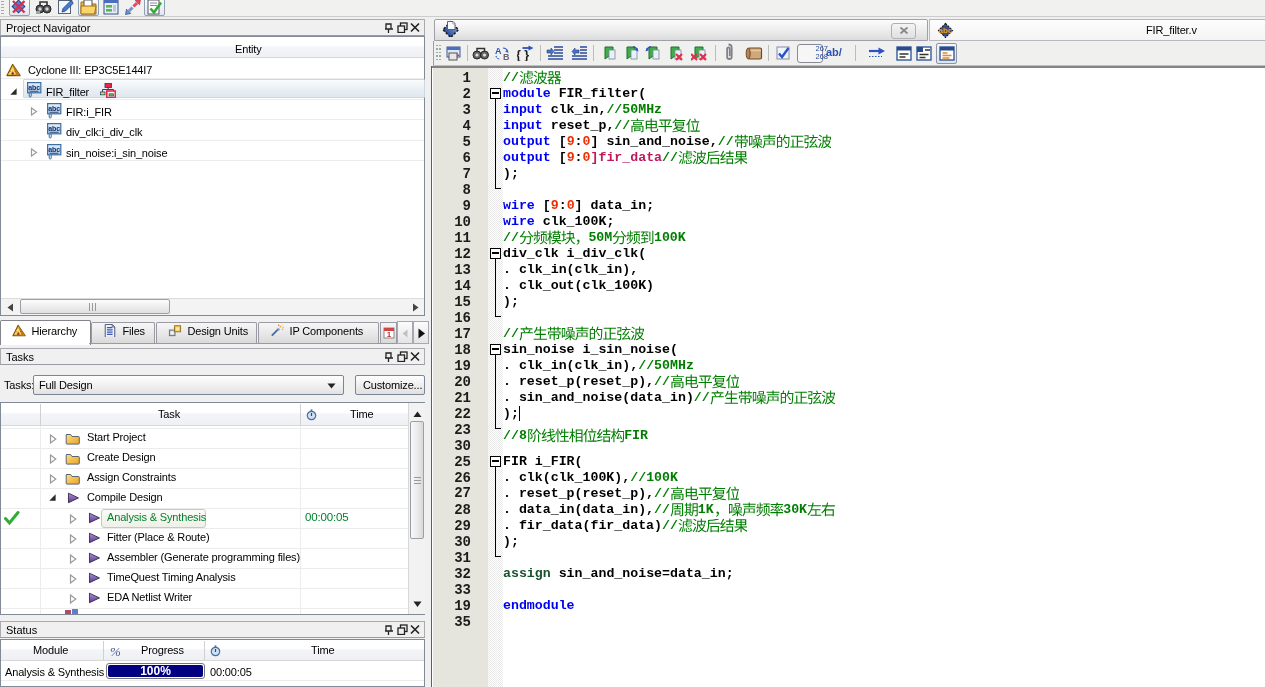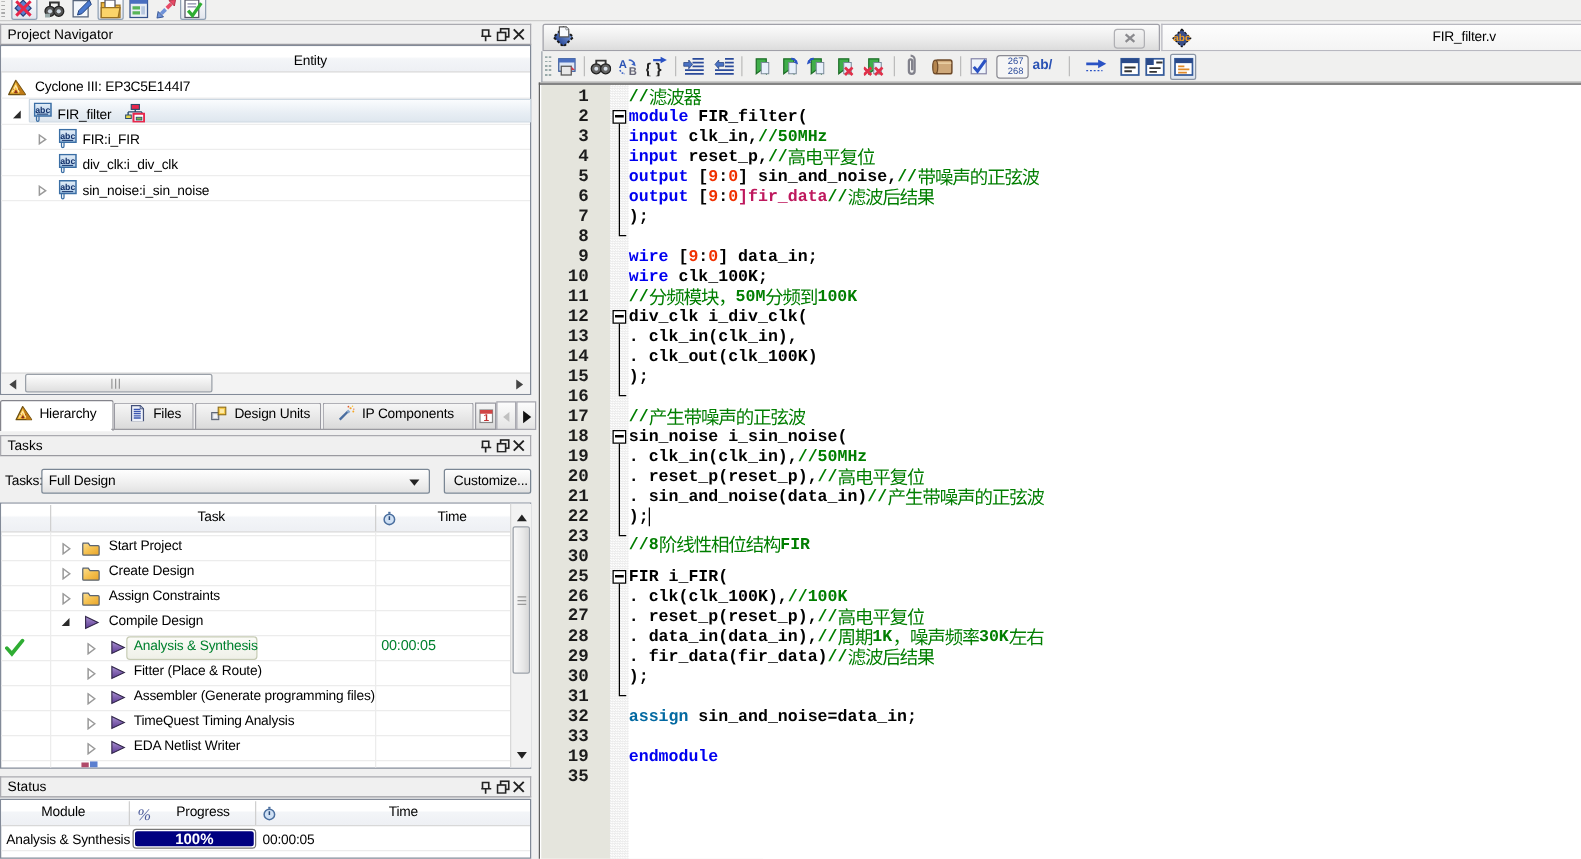--- a/index.html
+++ b/index.html
@@ -569,21 +569,21 @@
     <rect x="3.5" y="3" width="13" height="11" rx="1.5" fill="#cfa97a" stroke="#6e4a28" stroke-width="1.2"></rect>
     <path d="M4 5.5 h12" stroke="#e8cda0" stroke-width="1.4"></path>
     <ellipse cx="3.2" cy="8.5" rx="2" ry="5.5" fill="#b4854e" stroke="#6e4a28" stroke-width="1"></ellipse>
   </svg>
 <div style="position:absolute;left:768px;top:45px;width:1px;height:16px;background:#bcbcbc"></div>
 <svg style="position:absolute;left:775px;top:45px;z-index:5" width="16" height="16" viewBox="0 0 16 16">
     <rect x="2" y="2" width="12" height="12" fill="#eef4fb" stroke="#88a"></rect>
     <path d="M4 8.5 L7 12 L13.5 3" fill="none" stroke="#2a52c4" stroke-width="2.4"></path>
   </svg>
 <div style="position:absolute;left:797px;top:44px;width:26px;height:19px;border:1px solid #8a8a92;border-radius:3px;background:#f6f6f6"></div>
-<div class="abs" style="left:797px;top:45px;width:31px;text-align:center;font-size:7.5px;color:#2a4a9a;line-height:8px">267<br>268</div>
+<div class="abs" style="left:797px;top:45px;width:31px;text-align:right;font-size:7.5px;color:#2a4a9a;line-height:8px">267<br>268</div>
 <div class="abs" style="left:826px;top:46px;font-size:11px;font-weight:bold;color:#2a52b4">ab/</div>
 <div style="position:absolute;left:855px;top:45px;width:1px;height:16px;background:#bcbcbc"></div>
 <svg style="position:absolute;left:867px;top:47px;z-index:5" width="20" height="12" viewBox="0 0 20 12">
     <path d="M2 4 h11" stroke="#2a52c4" stroke-width="2.2"></path>
     <path d="M18 4 L11.5 0.5 L11.5 7.5 Z" fill="#2a52c4"></path>
     <path d="M2 9.5 h13" stroke="#2a52c4" stroke-width="1" stroke-dasharray="1.5 1.5"></path>
   </svg>
 <svg style="position:absolute;left:896px;top:46px;z-index:5" width="16" height="15" viewBox="0 0 16 15">
     <rect x="1" y="1" width="14" height="13" fill="#fff" stroke="#345a9a" stroke-width="1.4"></rect>
     <rect x="1" y="1" width="14" height="3.5" fill="#2a4a8a"></rect>
@@ -768,13 +768,13 @@
       <use href="#g34" transform="matrix(0.0149,0,0,-0.0149,13.9,13.1)"></use>
     </svg></div>
 <div class="cl" style="top:517.5px"><span style="color:#000000">. fir_data(fir_data)</span><span style="color:#007e00">//</span><svg class="ck" width="69.5" height="16" style="fill:#007e00">
       <use href="#g0" transform="matrix(0.0149,0,0,-0.0149,0,13.1)"></use>
       <use href="#g1" transform="matrix(0.0149,0,0,-0.0149,13.9,13.1)"></use>
       <use href="#g14" transform="matrix(0.0149,0,0,-0.0149,27.8,13.1)"></use>
       <use href="#g15" transform="matrix(0.0149,0,0,-0.0149,41.7,13.1)"></use>
       <use href="#g16" transform="matrix(0.0149,0,0,-0.0149,55.6,13.1)"></use>
     </svg></div>
 <div class="cl" style="top:533.5px"><span style="color:#000000">);</span></div>
-<div class="cl" style="top:565.5px"><span style="color:#0369a1">assign </span><span style="color:#000000">sin_and_noise=data_in;</span></div>
+<div class="cl" style="top:565.5px"><span style="color:#14532d">assign </span><span style="color:#000000">sin_and_noise=data_in;</span></div>
 <div class="cl" style="top:597.5px"><span style="color:#0000f0">endmodule</span></div>
 </body></html>

